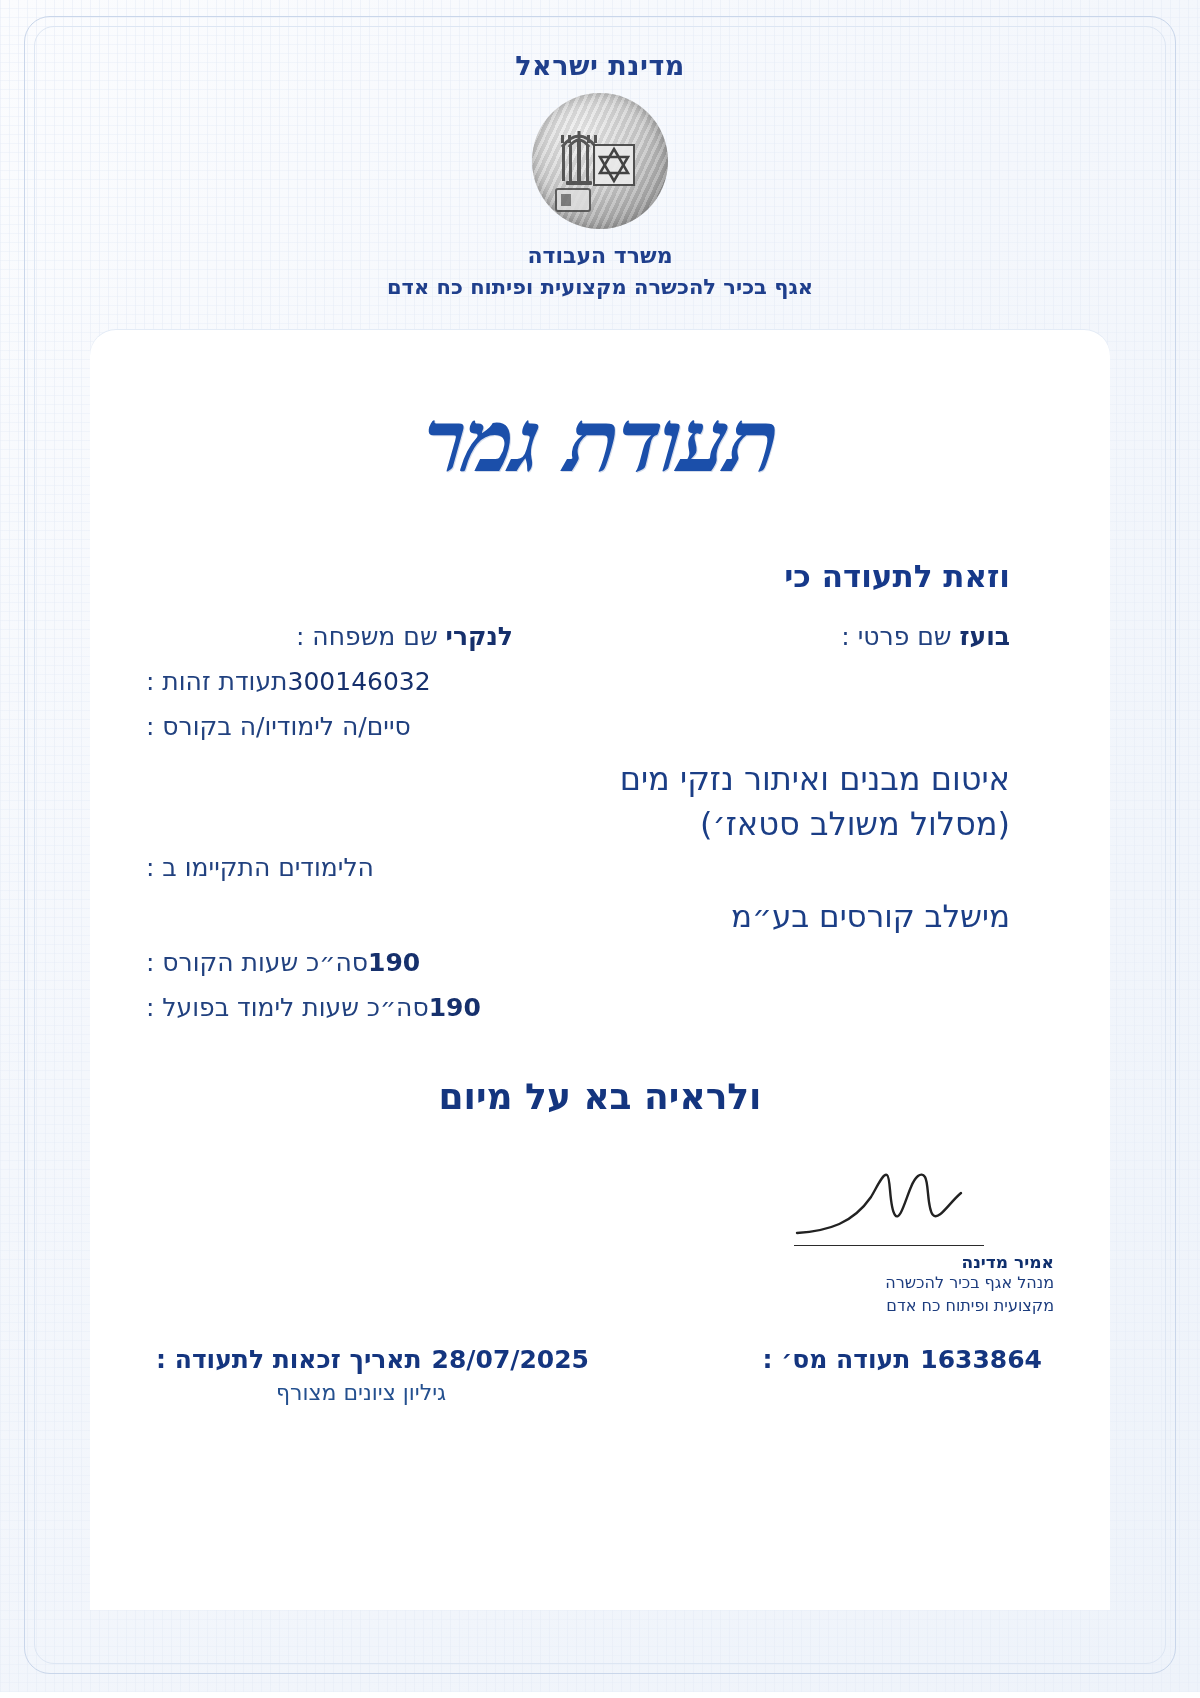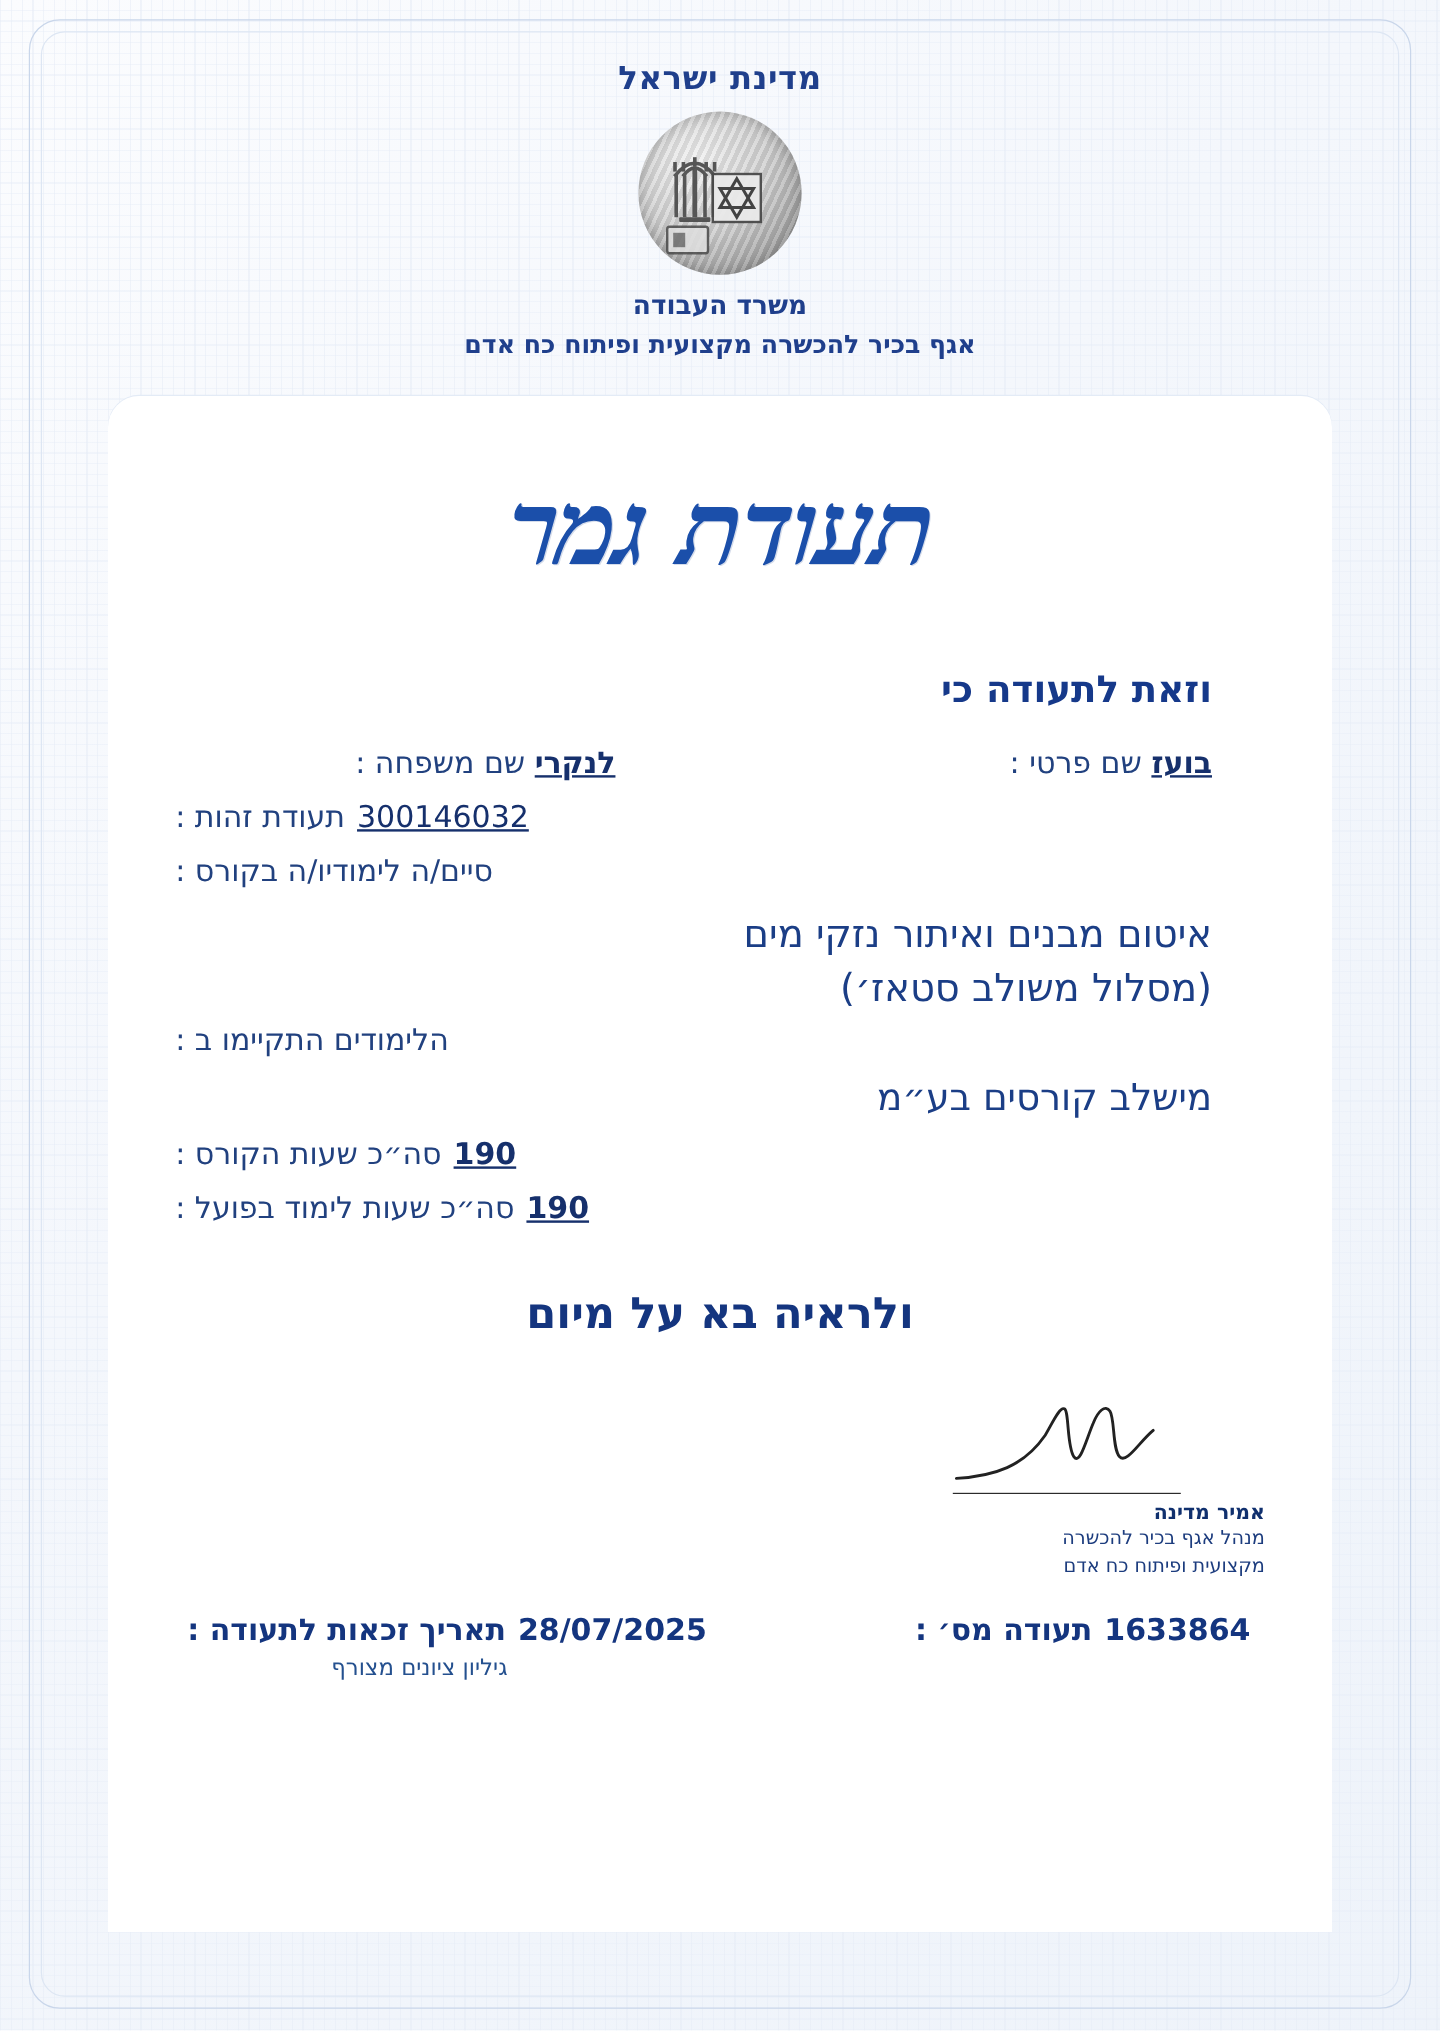--- a/index.html
+++ b/index.html
@@ -152,39 +152,37 @@
     text-align: right;
     margin: 66px 44px 28px 0;
   }
 
   .row {
     display: flex;
     flex-direction: row-reverse;
     justify-content: flex-start;
     align-items: baseline;
     margin: 0 44px 16px 0;
-    gap: 10px;
     text-align: right;
   }
   .row.two-col {
     justify-content: space-between;
     padding-left: 150px;
   }
   .row .pair { display: flex; flex-direction: row-reverse; gap: 8px; align-items: baseline; }
 
   .lbl {
     font-size: 25px;
     color: #21417f;
     white-space: nowrap;
   }
   .val {
     font-size: 25px;
     color: #16306c;
     white-space: nowrap;
-    text-decoration: underline;
   }
   .val.bold { font-weight: bold; }
 
   .course-name {
     text-align: right;
     margin: 6px 44px 6px 0;
     font-size: 32px;
     color: #1b3e86;
     line-height: 1.42;
   }
@@ -242,21 +240,21 @@
     align-items: baseline;
     margin: 28px 12px 0 10px;
   }
   .footer-item { display: flex; flex-direction: row-reverse; gap: 10px; align-items: baseline; }
   .footer-lbl { font-size: 25px; font-weight: bold; color: #14357f; }
   .footer-val { font-size: 25px; font-weight: bold; color: #14357f; }
 
   .attach {
     text-align: left;
     margin: 6px 12px 0 10px;
-    font-size: 19px;
+    font-size: 22px;
     color: #24508f;
   }
   .attach-inner { padding-left: 120px; }
 </style>
 </head>
 <body>
 
 <div class="page">
   <div class="outer-frame"></div>
   <div class="inner-frame"></div>

